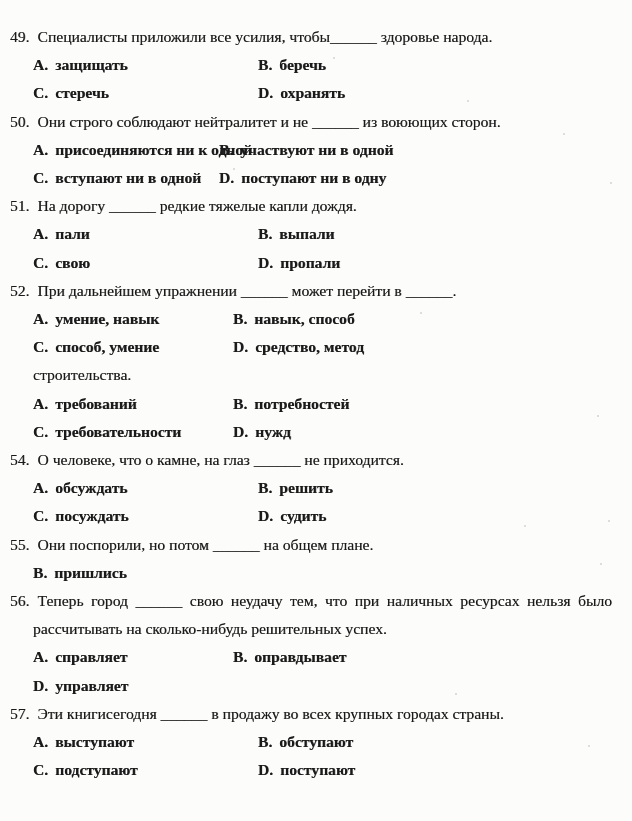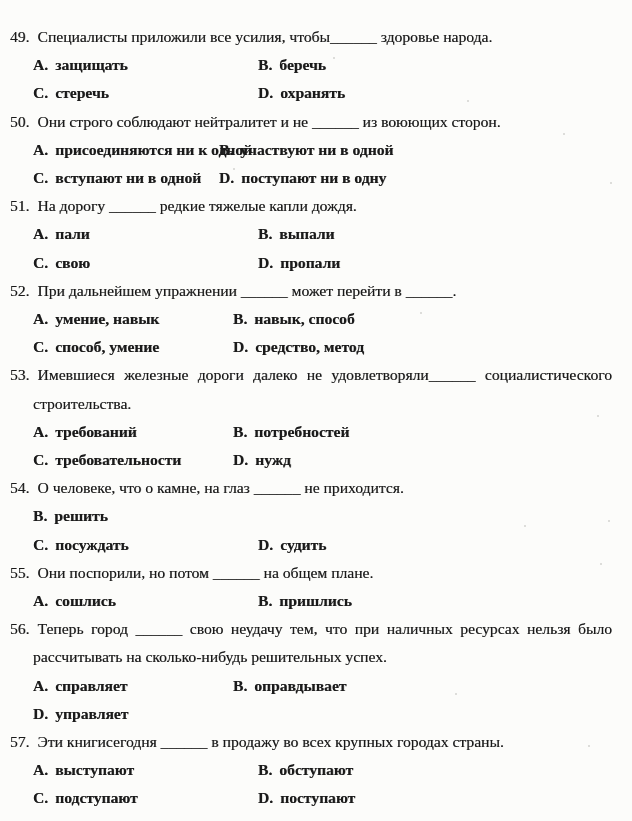--- a/index.html
+++ b/index.html
@@ -126,23 +126,20 @@
     <div class="opt-row mid">
       <div class="opt opt-first">
         <span class="opt-label">C.</span><span class="opt-text">способ, умение</span>
       </div>
       <div class="opt">
         <span class="opt-label">D.</span><span class="opt-text">средство, метод</span>
       </div>
     </div>
   </div>
       <div class="q">
-    <div class="stem-line stem-first justify-last">
-      <span class="qnum">53.</span><span class="stem-text">Имевшиеся железные дороги далеко не удовлетворяли______ социалистического</span>
-    </div>
     <div class="stem-line stem-cont">строительства.</div>
     <div class="opt-row mid">
       <div class="opt opt-first">
         <span class="opt-label">A.</span><span class="opt-text">требований</span>
       </div>
       <div class="opt">
         <span class="opt-label">B.</span><span class="opt-text">потребностей</span>
       </div>
     </div>
     <div class="opt-row mid">
@@ -153,42 +150,42 @@
         <span class="opt-label">D.</span><span class="opt-text">нужд</span>
       </div>
     </div>
   </div>
       <div class="q">
     <div class="stem-line stem-first nowrap">
       <span class="qnum">54.</span><span class="stem-text">О человеке, что о камне, на глаз ______ не приходится.</span>
     </div>
 
     <div class="opt-row wide">
+      <div class="opt opt-first">
+        <span class="opt-label">A.</span><span class="opt-text">обсуждать</span>
+      </div>
       <div class="opt">
         <span class="opt-label">B.</span><span class="opt-text">решить</span>
       </div>
     </div>
     <div class="opt-row wide">
       <div class="opt opt-first">
         <span class="opt-label">C.</span><span class="opt-text">посуждать</span>
       </div>
       <div class="opt">
         <span class="opt-label">D.</span><span class="opt-text">судить</span>
       </div>
     </div>
   </div>
       <div class="q">
     <div class="stem-line stem-first nowrap">
       <span class="qnum">55.</span><span class="stem-text">Они поспорили, но потом ______ на общем плане.</span>
     </div>
 
     <div class="opt-row wide">
-      <div class="opt opt-first">
-        <span class="opt-label">A.</span><span class="opt-text">сошлись</span>
-      </div>
       <div class="opt">
         <span class="opt-label">B.</span><span class="opt-text">пришлись</span>
       </div>
     </div>
   </div>
       <div class="q">
     <div class="stem-line stem-first justify-last">
       <span class="qnum">56.</span><span class="stem-text">Теперь город ______ свою неудачу тем, что при наличных ресурсах нельзя было</span>
     </div>
     <div class="stem-line stem-cont">рассчитывать на сколько-нибудь решительных успех.</div>

